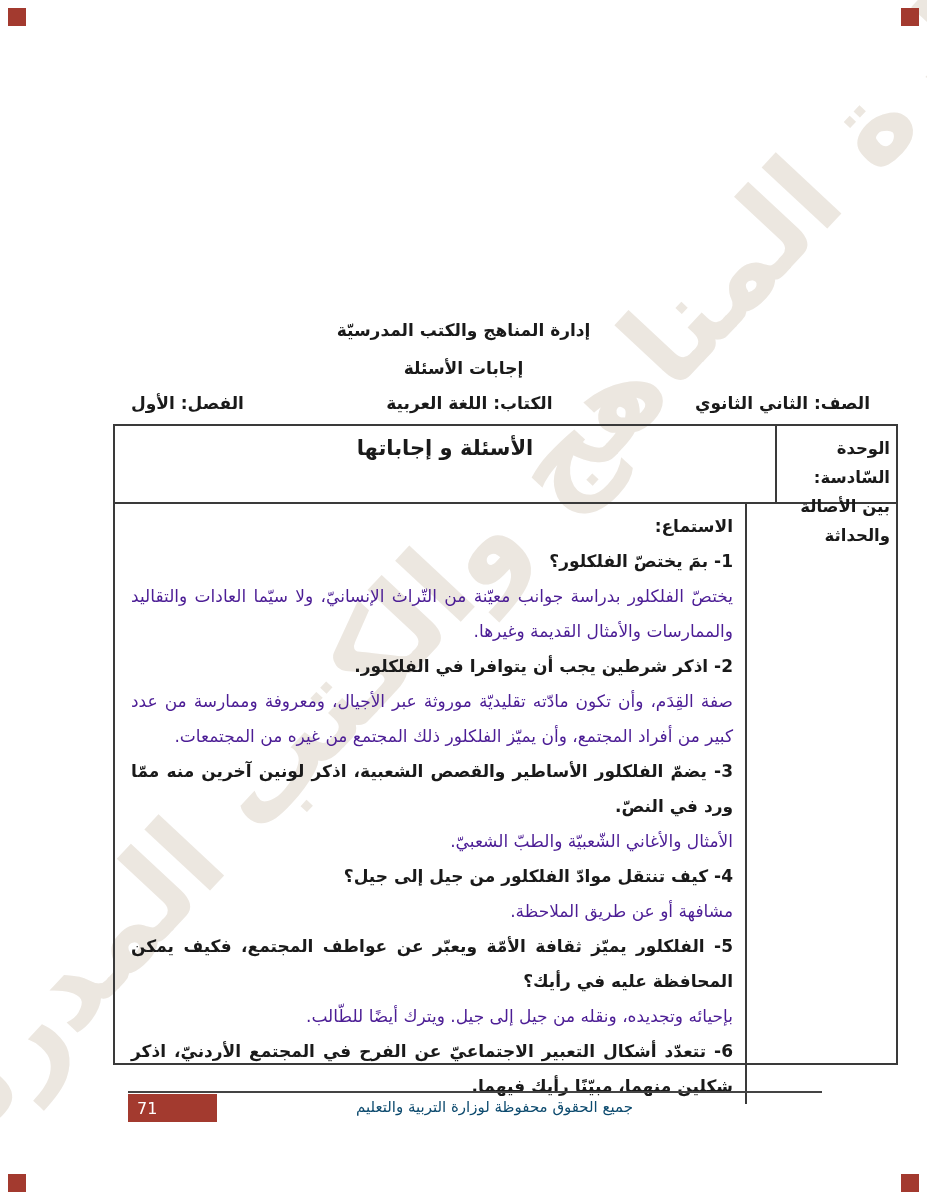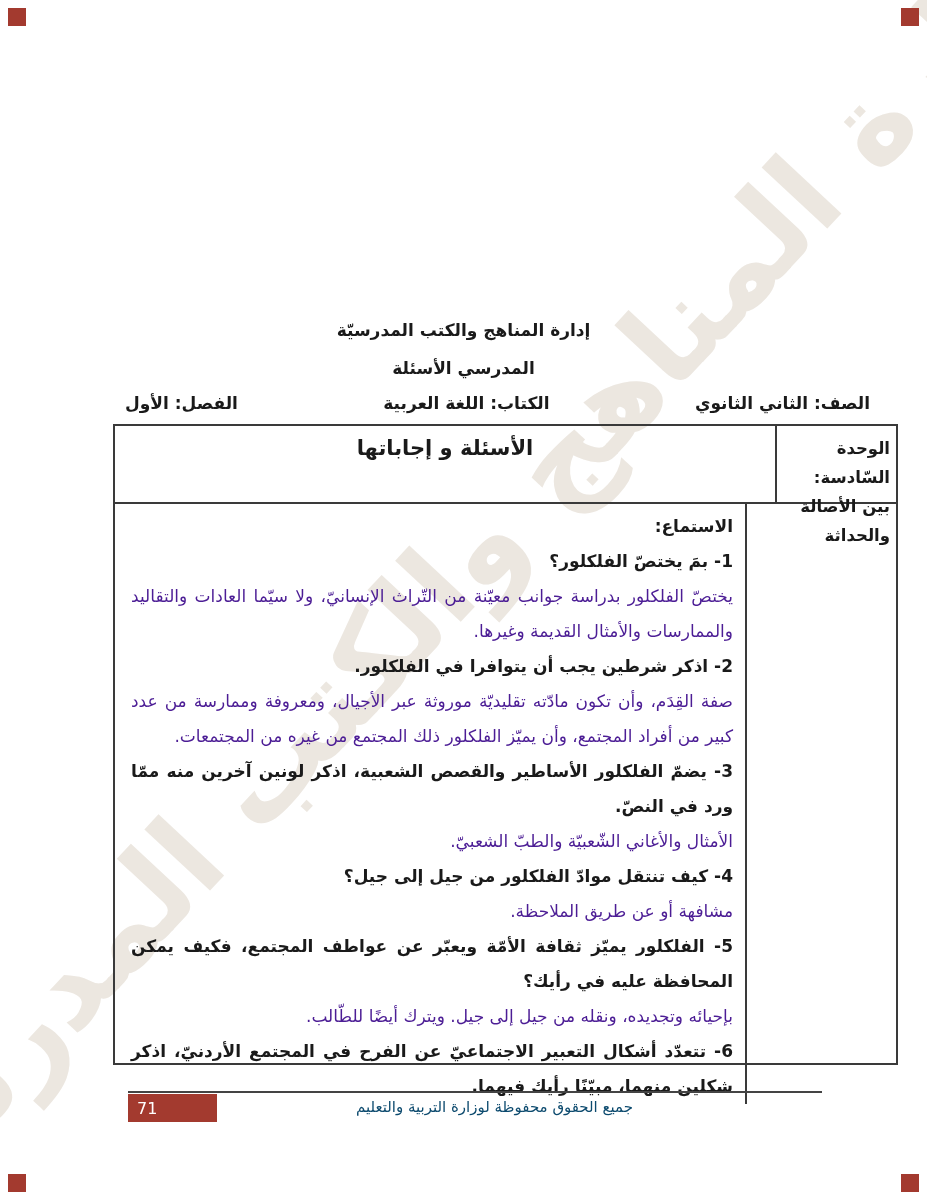--- a/index.html
+++ b/index.html
@@ -36,21 +36,21 @@
   }
   .title-1 { top:320px; }
   .title-2 { top:358px; }
   .meta-row {
     position:absolute; left:113px; top:393px; width:785px;
     display:flex; justify-content:space-between; align-items:center;
     direction:rtl; font-weight:bold; font-size:17px; z-index:2;
   }
   .meta-row .meta-item { white-space:nowrap; }
   .meta-grade { margin-right:28px; }
-  .meta-semester { margin-left:12px; }
+  .meta-semester { margin-left:18px; }
   
   .answers-table {
     position:absolute; left:113px; top:424px;
     width:785px; height:641px;
     border:2px solid #3a3a3a;
     display:flex; flex-direction:column;
     direction:rtl; z-index:2;
     box-sizing:border-box;
     background:transparent;
   }
@@ -108,21 +108,21 @@
 <body>
 
 <div class="watermark" style="color: rgb(236, 231, 224);">إدارة المناهج والكتب المدرسية</div>
 
 <div class="corner-mark corner-tl" style="background: rgb(163, 58, 47);"></div>
 <div class="corner-mark corner-tr" style="background: rgb(163, 58, 47);"></div>
 <div class="corner-mark corner-bl" style="background: rgb(163, 58, 47);"></div>
 <div class="corner-mark corner-br" style="background: rgb(163, 58, 47);"></div>
 
 <div class="title-line title-1">إدارة المناهج والكتب المدرسيّة</div>
-<div class="title-line title-2">المدرسي الأسئلة</div>
+<div class="title-line title-2">إجابات الأسئلة</div>
 
 <div class="meta-row">
   <span class="meta-item meta-grade">الصف: الثاني الثانوي</span>
   <span class="meta-item">الكتاب: اللغة العربية</span>
   <span class="meta-item meta-semester">الفصل: الأول</span>
 </div>
 
 <div class="answers-table">
   <div class="t-row-header">
     <div class="unit-cell">

